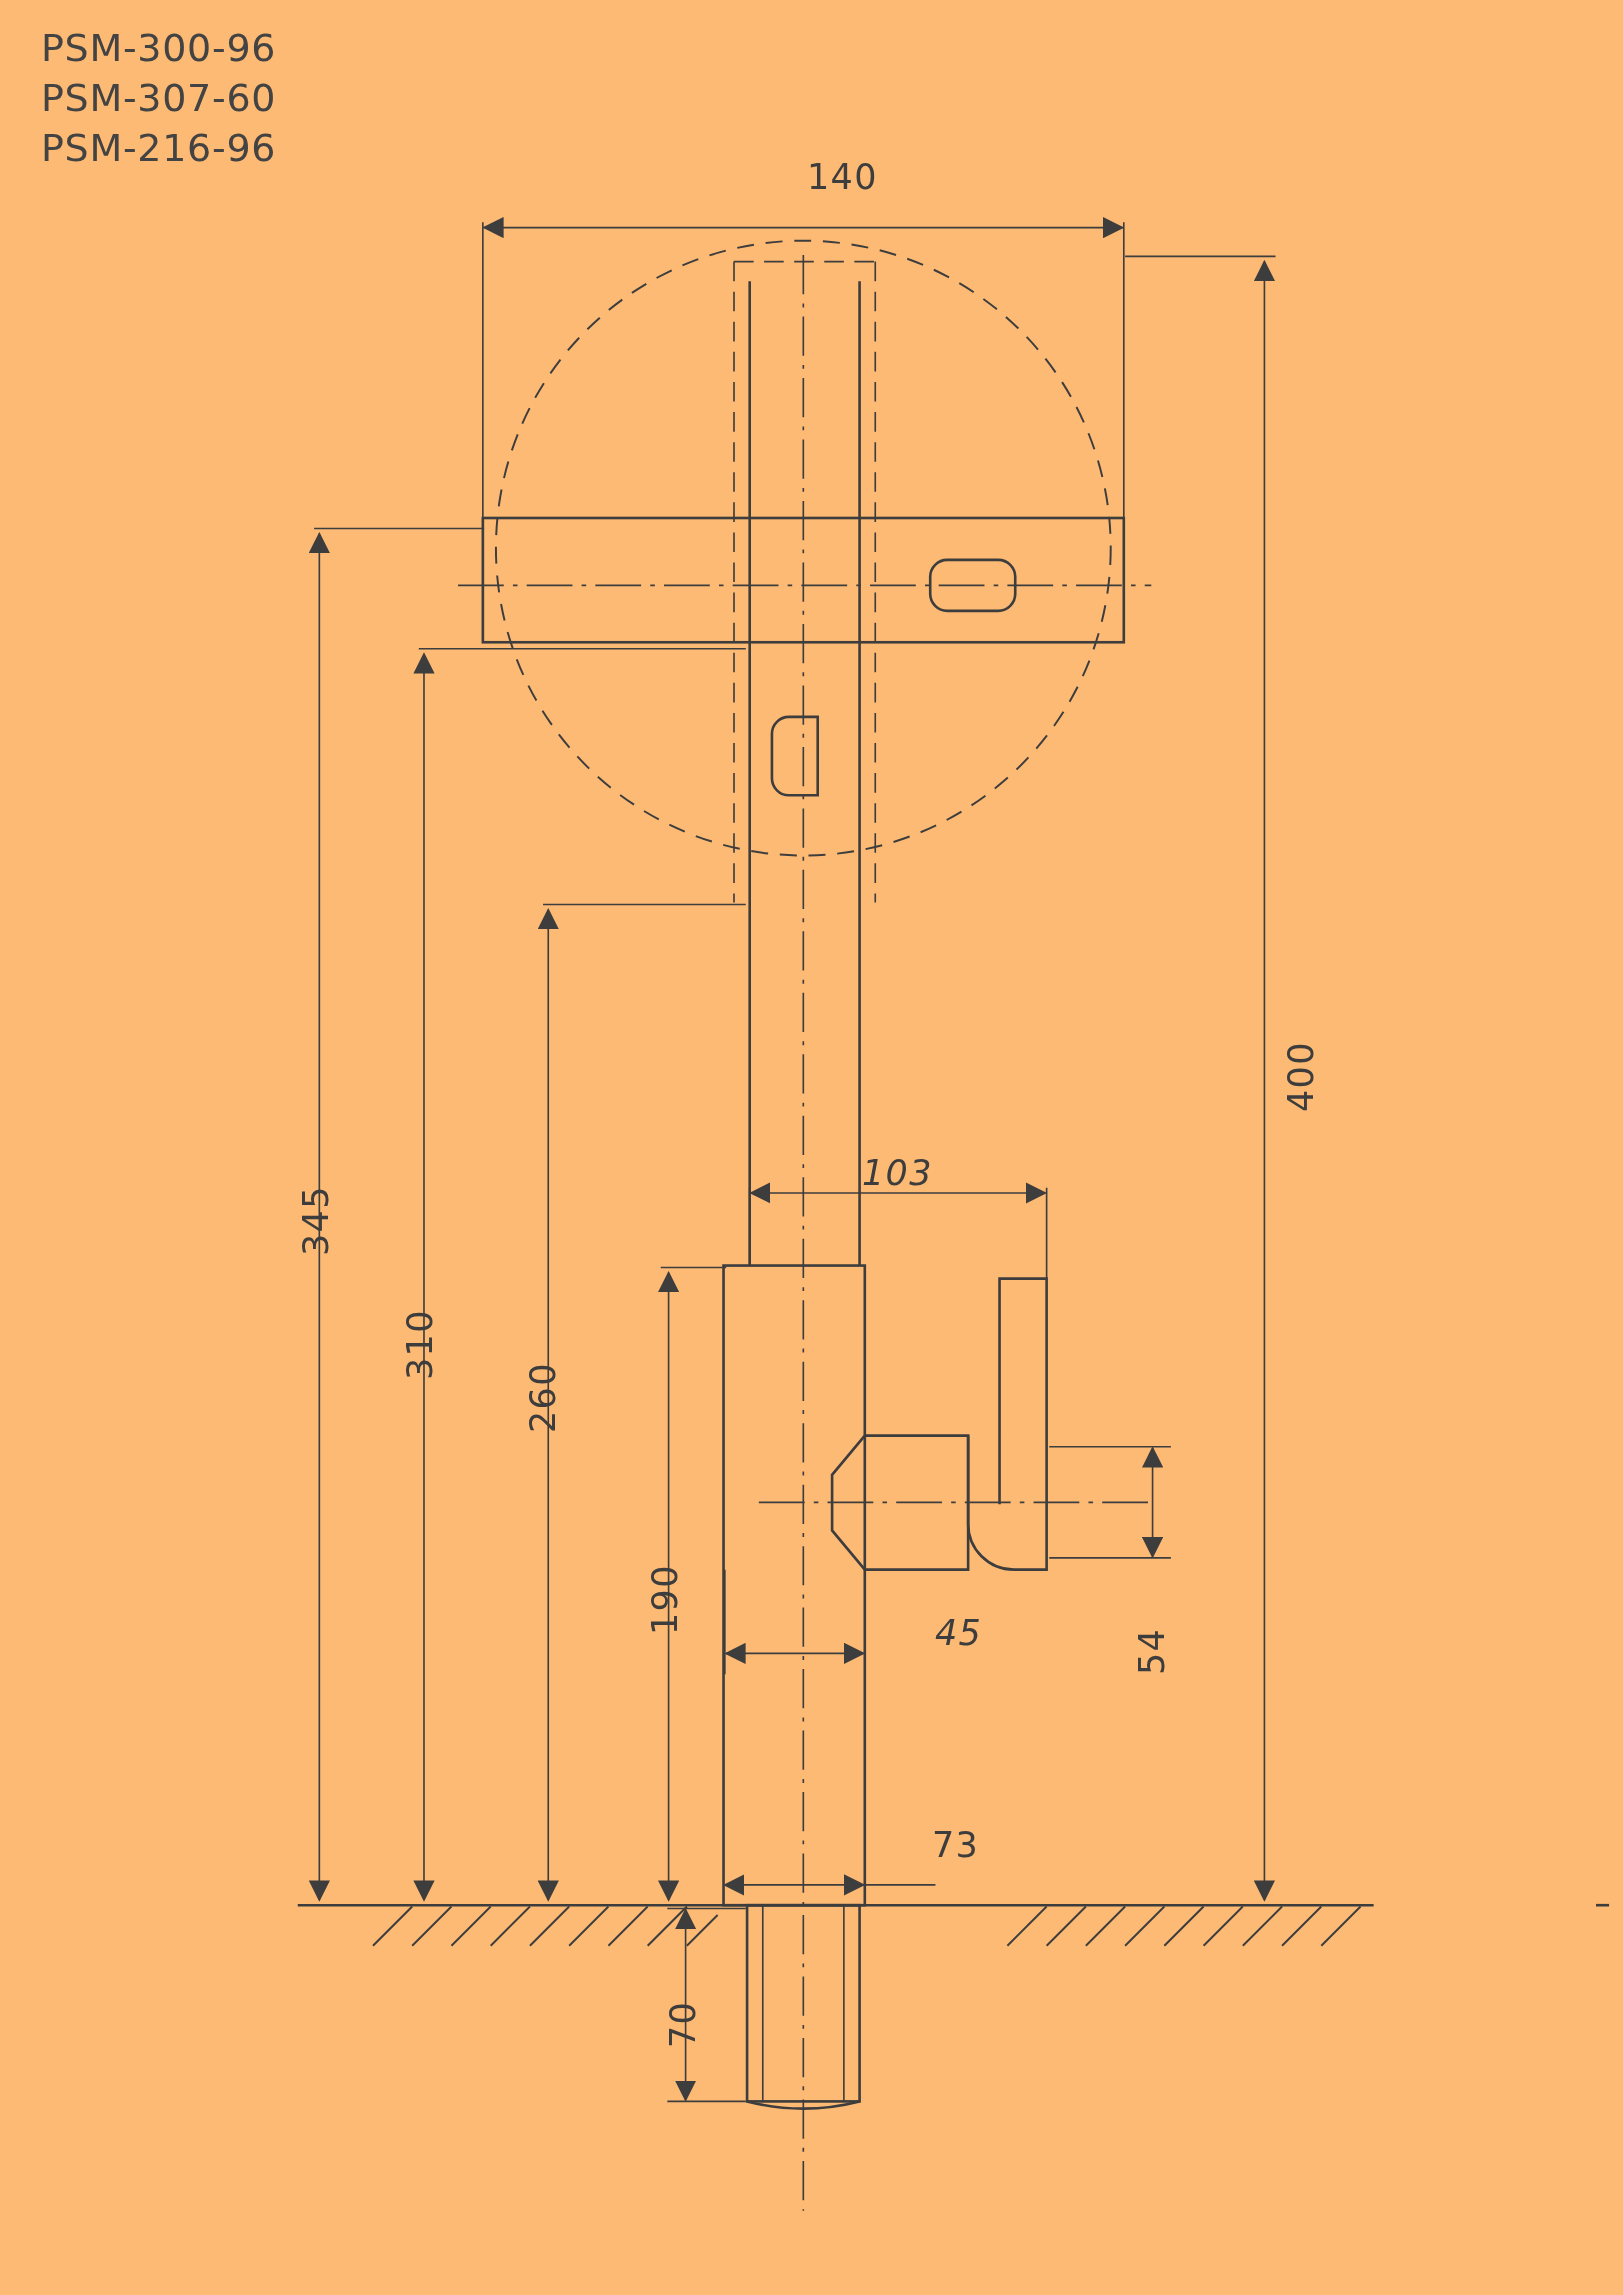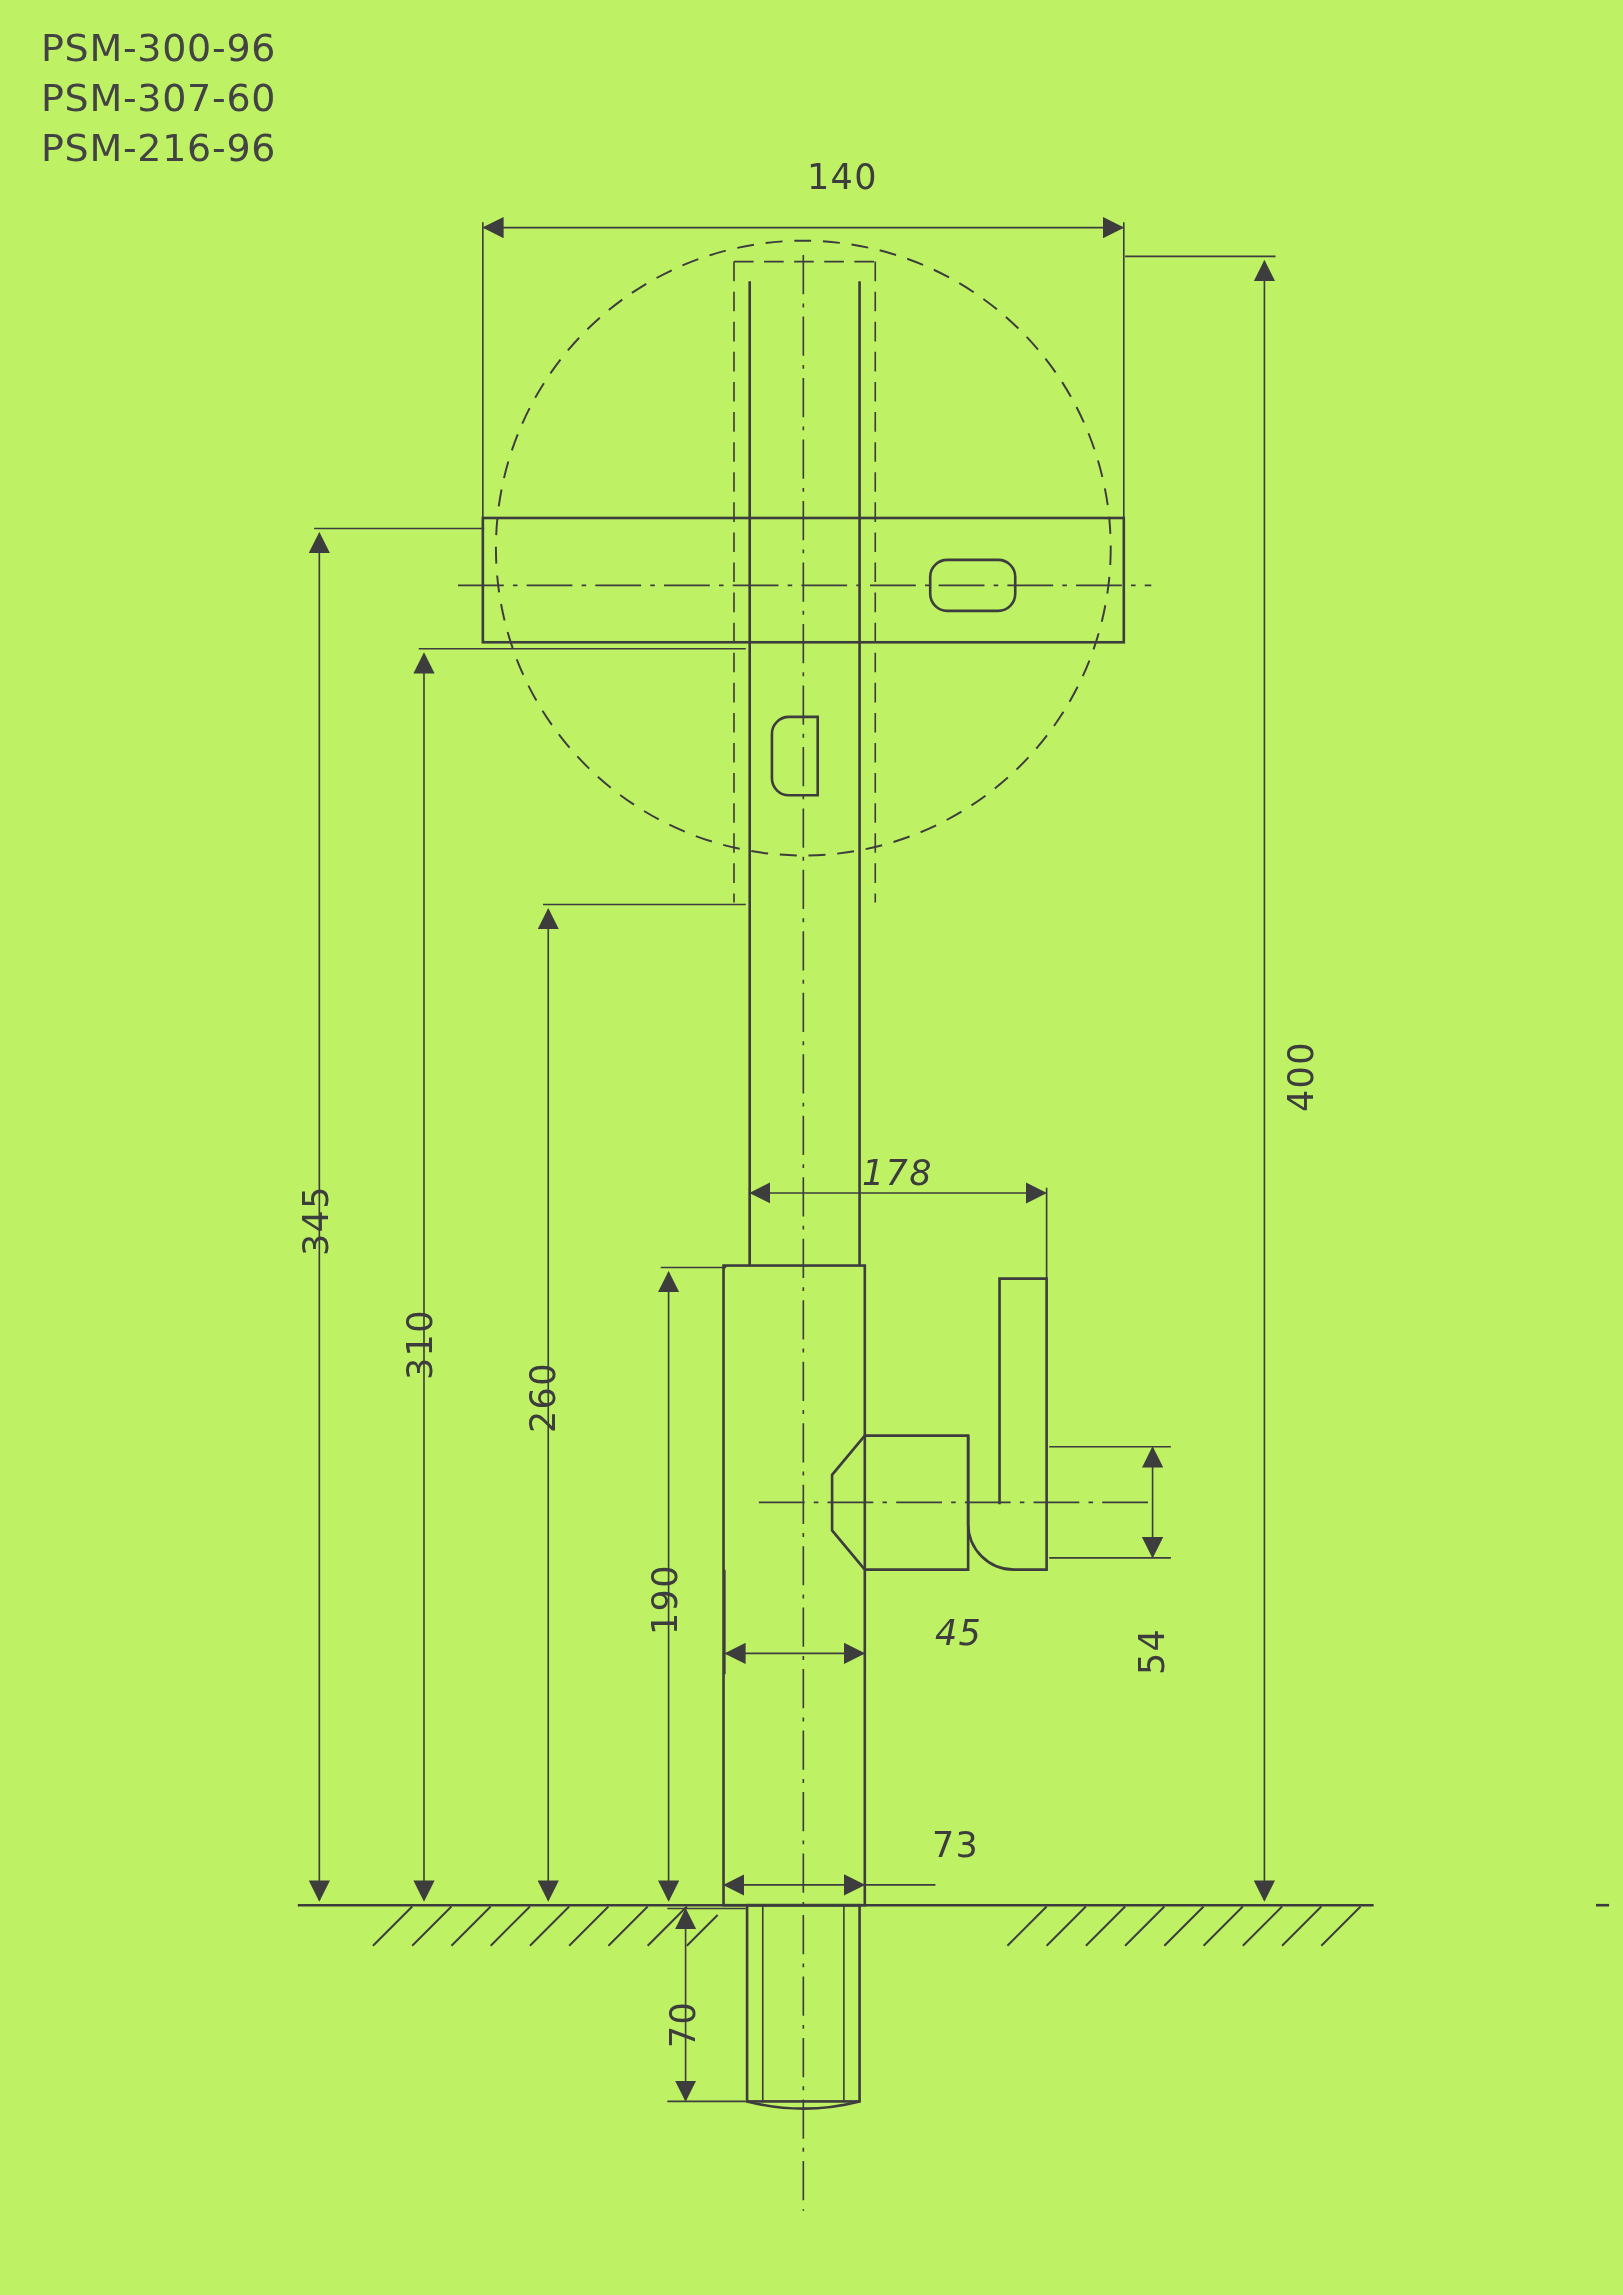--- a/index.html
+++ b/index.html
@@ -5,21 +5,21 @@
   html,body{margin:0;padding:0;background:#ffffff;}
   body{
     font-family:"DejaVu Sans", sans-serif;
     color:#3a3a3a;
   }
   #sheet{
     position:relative;
     width:1623px;
     height:2295px;
     overflow:hidden;
-    background:#bef264;
+    background:#fdba74;
   }
   #sheet svg{position:absolute;left:0;top:0;}
   .model-list{
     position:absolute;
     left:41px;
     top:23px;
     line-height:1.32;
     font-size:38px;
     letter-spacing:0.7px;
     color:#434343;
@@ -202,21 +202,21 @@
   <div class="dimtext vert" style="left:1281px; top:1112px;">400</div>
 
   <div class="dimtext vert" style="left:296px; top:1256px;">345</div>
 
   <div class="dimtext vert" style="left:400px; top:1380px;">310</div>
 
   <div class="dimtext vert" style="left:523px; top:1433px;">260</div>
 
   <div class="dimtext vert" style="left:645px; top:1635px;">190</div>
 
-  <div class="dimtext ital" style="left:862px; top:1153px;">178</div>
+  <div class="dimtext ital" style="left:862px; top:1153px;">103</div>
 
   <div class="dimtext" style="left:935px; top:1613px;font-style:italic;">45</div>
 
   <div class="dimtext vert" style="left:1132px; top:1675px;">54</div>
 
   <div class="dimtext" style="left:932px; top:1825px;">73</div>
 
   <div class="dimtext vert" style="left:663px; top:2048px;">70</div>
 
 </div>

